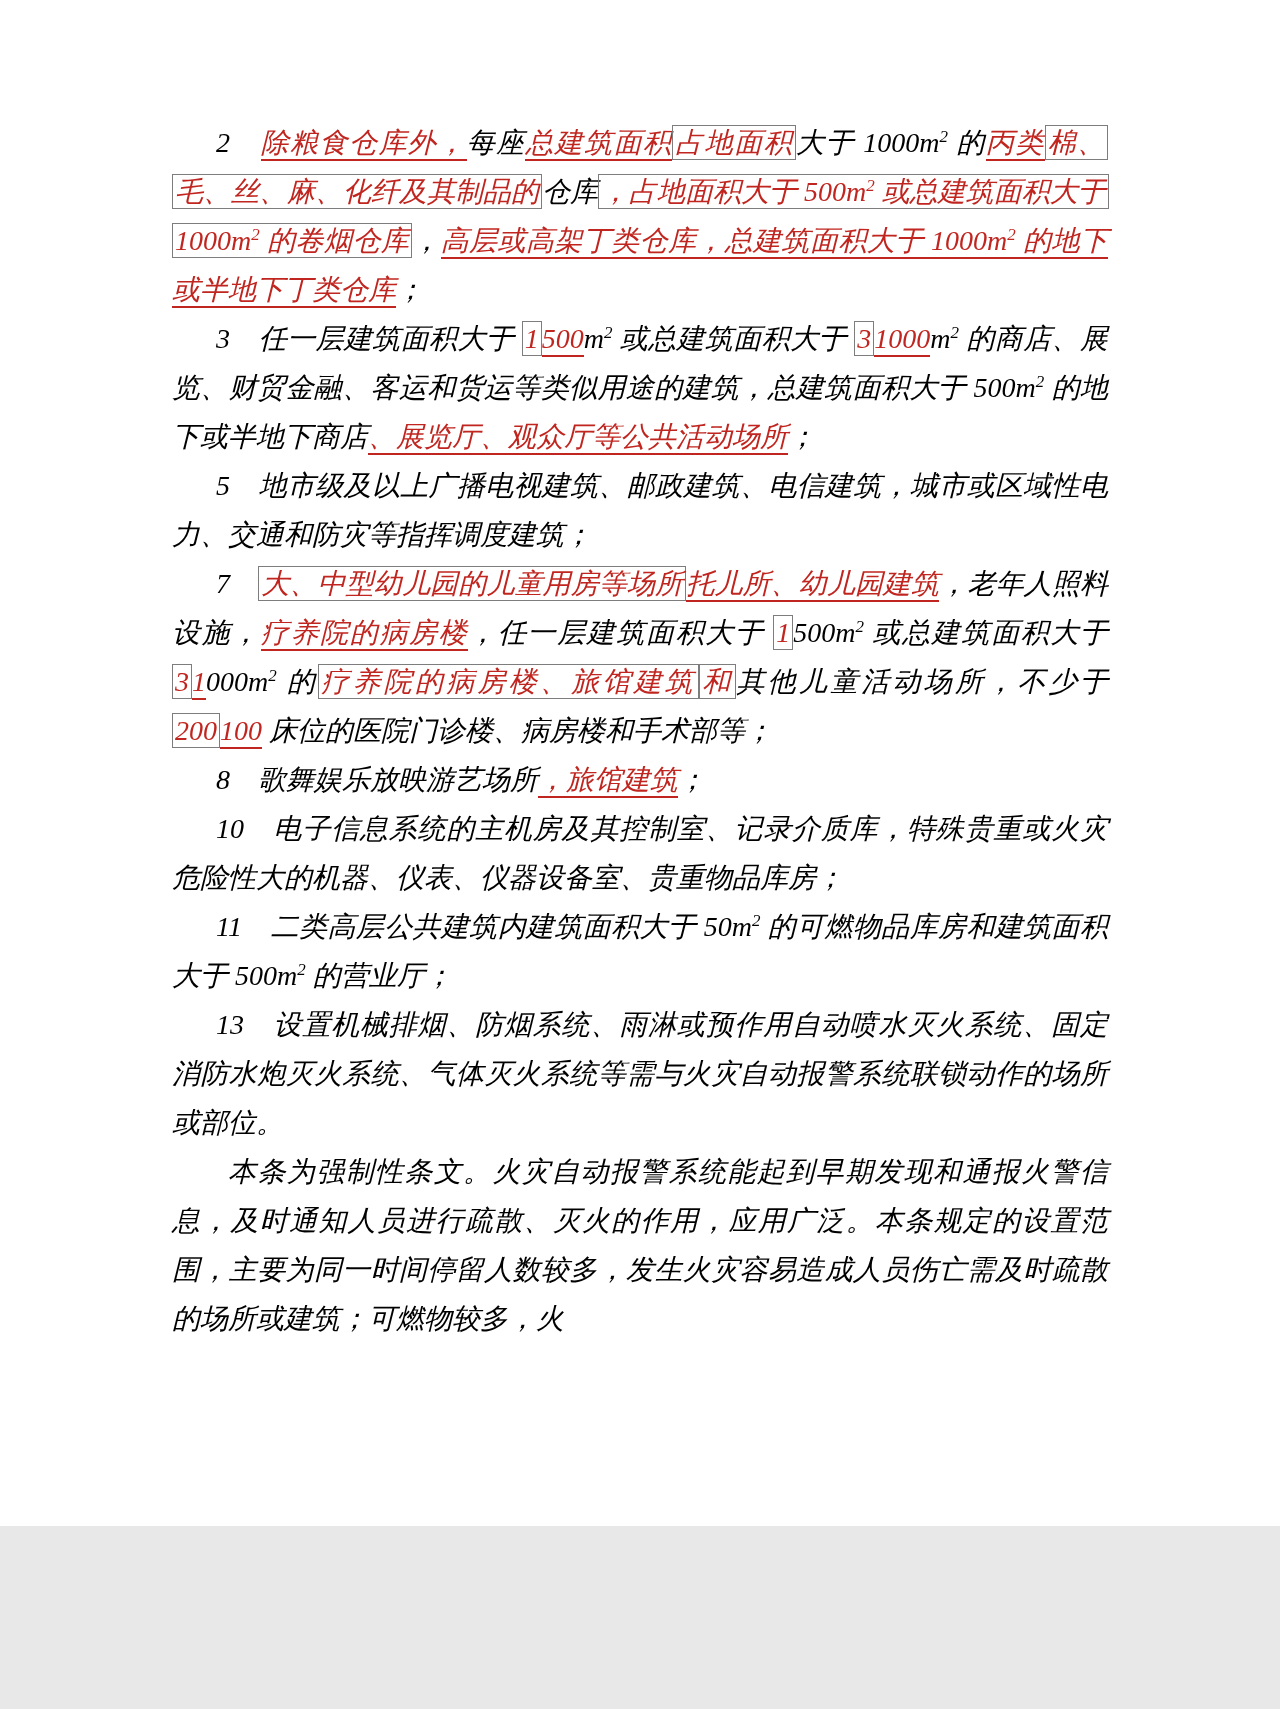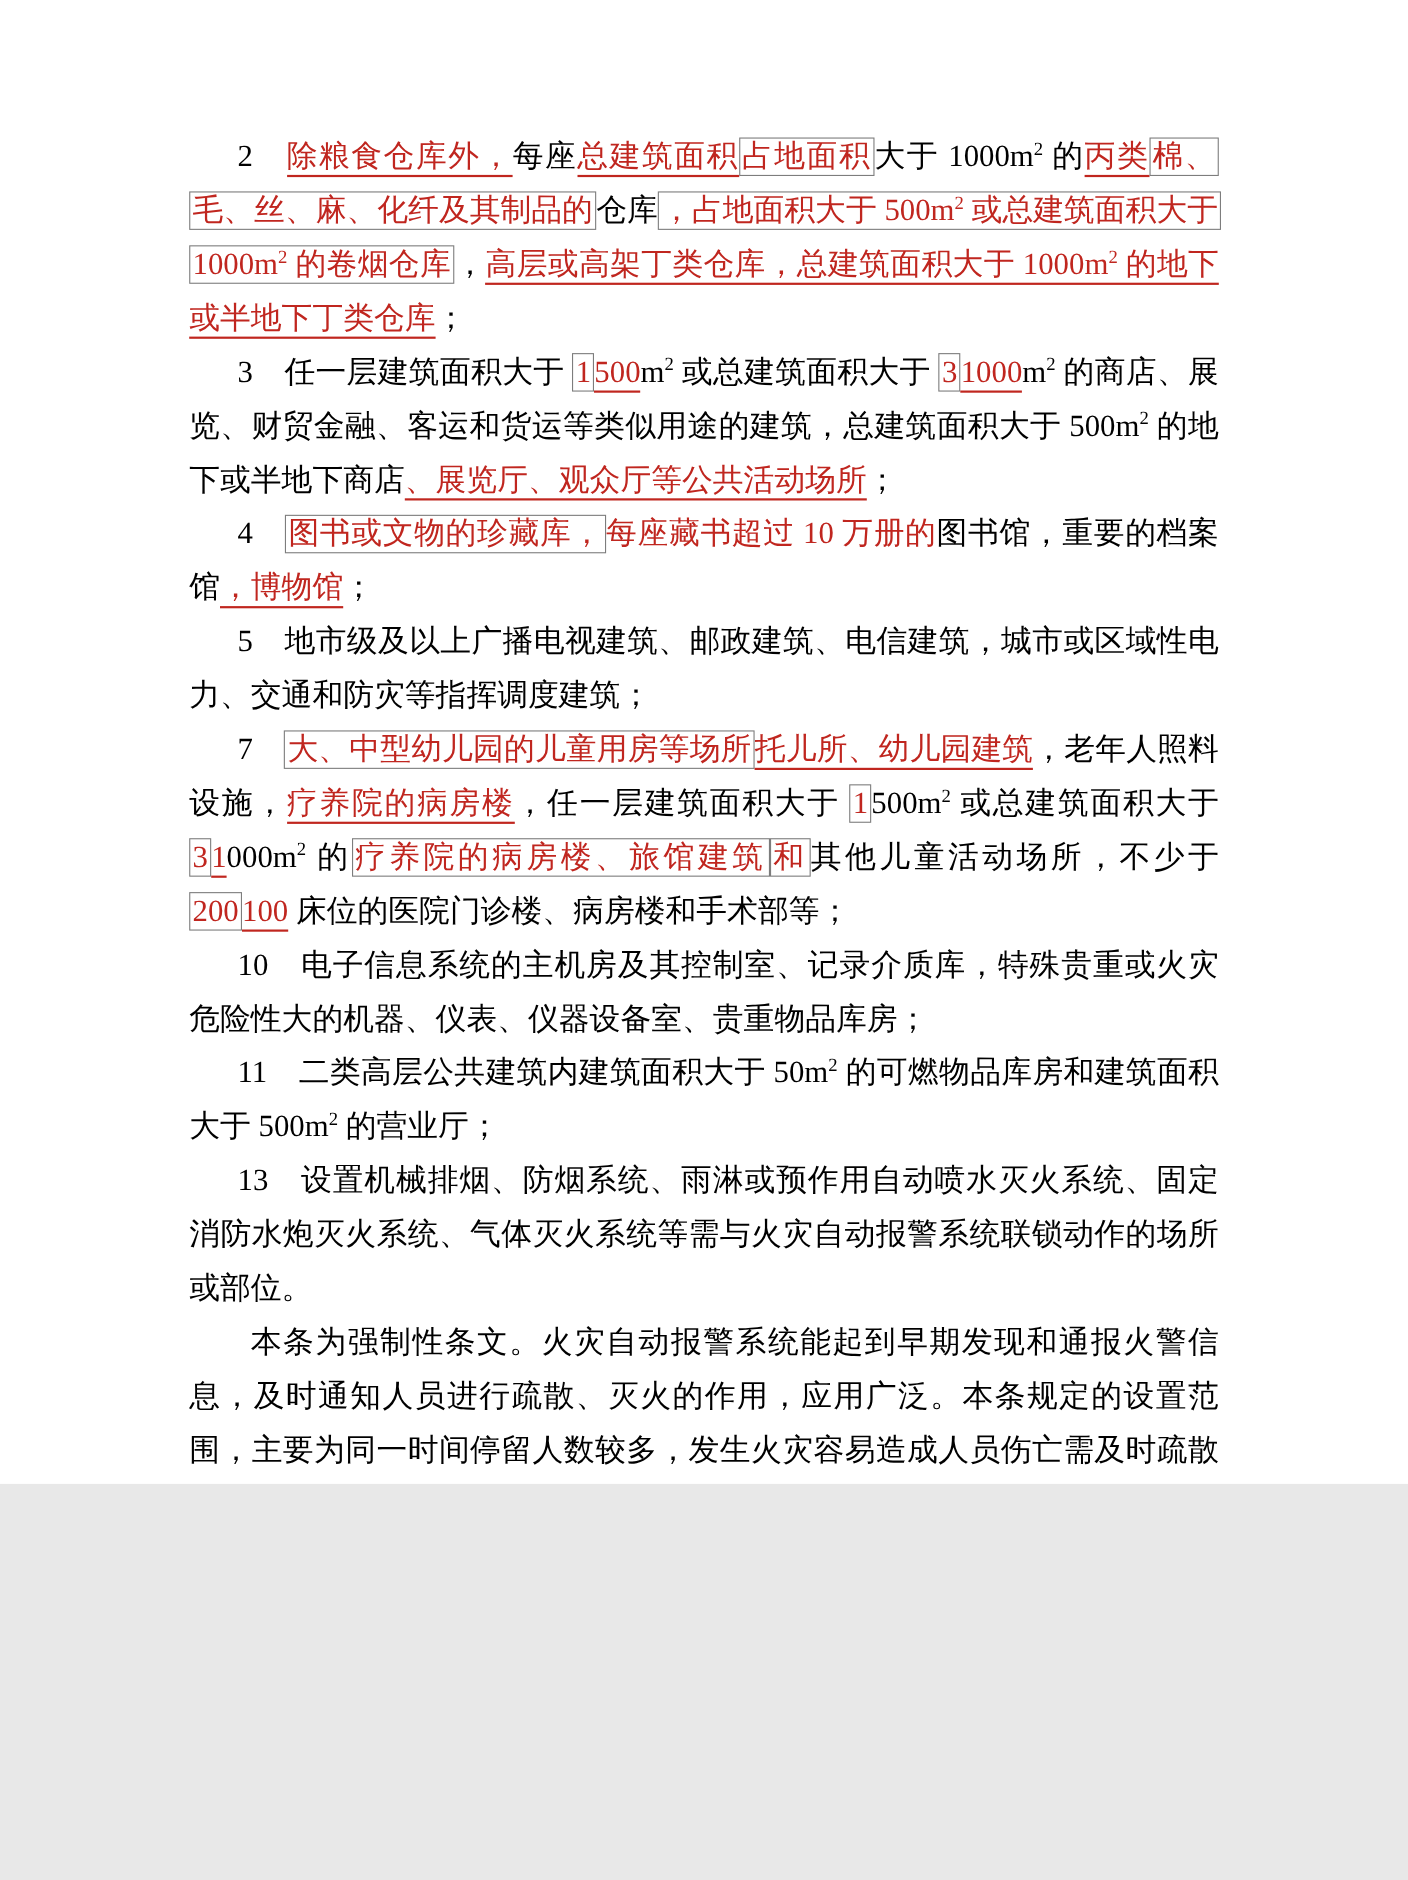--- a/index.html
+++ b/index.html
@@ -6,26 +6,27 @@
     --red:#c0261f;
     --box:#7d7d7d;
     --ink:#000000;
     --paper:#ffffff;
   }
   html,body{margin:0;padding:0;}
   body{background:#e8e8e8;}
   .page{
     position:relative;
     width:1280px;
-    height:1349px;
+    height:1526px;
     margin:0 auto;
     background:var(--paper);
     overflow:hidden;
     font-family:"Liberation Serif","DejaVu Serif",serif;
     color:var(--ink);
+    font-style:italic;
   }
   .content{
     position:absolute;
     left:172px;
     top:0;
     width:936px;
     padding-top:118px;
     font-size:28px;
     line-height:49px;
     text-align:justify;
@@ -61,22 +62,22 @@
     font-size:24px;
   }
 </style>
 </head>
 <body>
 
 <div class="page">
   <div class="content" id="doc-content">
       <p class="para item"><span class="seg-n">2　</span><span class="seg-i">除粮食仓库外，</span><span class="seg-n">每座</span><span class="seg-i">总建筑面积</span><span class="seg-d">占地面积</span><span class="seg-n">大于 1000m<sup>2</sup> 的</span><span class="seg-i">丙类</span><span class="seg-d">棉、毛、丝、麻、化纤及其制品的</span><span class="seg-n">仓库</span><span class="seg-d">，占地面积大于 500m<sup>2</sup> 或总建筑面积大于 1000m<sup>2</sup> 的卷烟仓库</span><span class="seg-n">，</span><span class="seg-i">高层或高架丁类仓库，总建筑面积大于 1000m<sup>2</sup> 的地下或半地下丁类仓库</span><span class="seg-n">；</span></p>
       <p class="para item"><span class="seg-n">3　任一层建筑面积大于 </span><span class="seg-d">1</span><span class="seg-i">500</span><span class="seg-n">m<sup>2</sup> 或总建筑面积大于 </span><span class="seg-d">3</span><span class="seg-i">1000</span><span class="seg-n">m<sup>2</sup> 的商店、展览、财贸金融、客运和货运等类似用途的建筑，总建筑面积大于 500m<sup>2</sup> 的地下或半地下商店</span><span class="seg-i">、展览厅、观众厅等公共活动场所</span><span class="seg-n">；</span></p>
-      <p class="para item"><span class="seg-n">4　</span><span class="seg-d">图书或文物的珍藏库，</span><span class="seg-r">每座藏书超过 10 万册的</span><span class="seg-n">图书馆，重要的档案馆</span><span class="seg-i">，博物馆</span><span class="seg-n">；</span></p>
       <p class="para item"><span class="seg-n">5　地市级及以上广播电视建筑、邮政建筑、电信建筑，城市或区域性电力、交通和防灾等指挥调度建筑；</span></p>
       <p class="para item"><span class="seg-n">7　</span><span class="seg-d">大、中型幼儿园的儿童用房等场所</span><span class="seg-i">托儿所、幼儿园建筑</span><span class="seg-n">，老年人照料设施，</span><span class="seg-i">疗养院的病房楼</span><span class="seg-n">，任一层建筑面积大于 </span><span class="seg-d">1</span><span class="seg-n">500m<sup>2</sup> 或总建筑面积大于 </span><span class="seg-d">3</span><span class="seg-i">1</span><span class="seg-n">000m<sup>2</sup> 的</span><span class="seg-d">疗养院的病房楼、旅馆建筑</span><span class="seg-n"></span><span class="seg-d">和</span><span class="seg-n">其他儿童活动场所，不少于 </span><span class="seg-d">200</span><span class="seg-i">100</span><span class="seg-n"> 床位的医院门诊楼、病房楼和手术部等；</span></p>
+      <p class="para item"><span class="seg-n">8　歌舞娱乐放映游艺场所</span><span class="seg-i">，旅馆建筑</span><span class="seg-n">；</span></p>
       <p class="para item"><span class="seg-n">10　电子信息系统的主机房及其控制室、记录介质库，特殊贵重或火灾危险性大的机器、仪表、仪器设备室、贵重物品库房；</span></p>
       <p class="para item"><span class="seg-n">11　二类高层公共建筑内建筑面积大于 50m<sup>2</sup> 的可燃物品库房和建筑面积大于 500m<sup>2</sup> 的营业厅；</span></p>
       <p class="para item"><span class="seg-n">13　设置机械排烟、防烟系统、雨淋或预作用自动喷水灭火系统、固定消防水炮灭火系统、气体灭火系统等需与火灾自动报警系统联锁动作的场所或部位。</span></p>
       <p class="para body"><span class="seg-n">本条为强制性条文。火灾自动报警系统能起到早期发现和通报火警信息，及时通知人员进行疏散、灭火的作用，应用广泛。本条规定的设置范围，主要为同一时间停留人数较多，发生火灾容易造成人员伤亡需及时疏散的场所或建筑；可燃物较多，火</span></p>
     </div>
   <div class="page-number">4</div>
 </div>
 
 </body></html>

